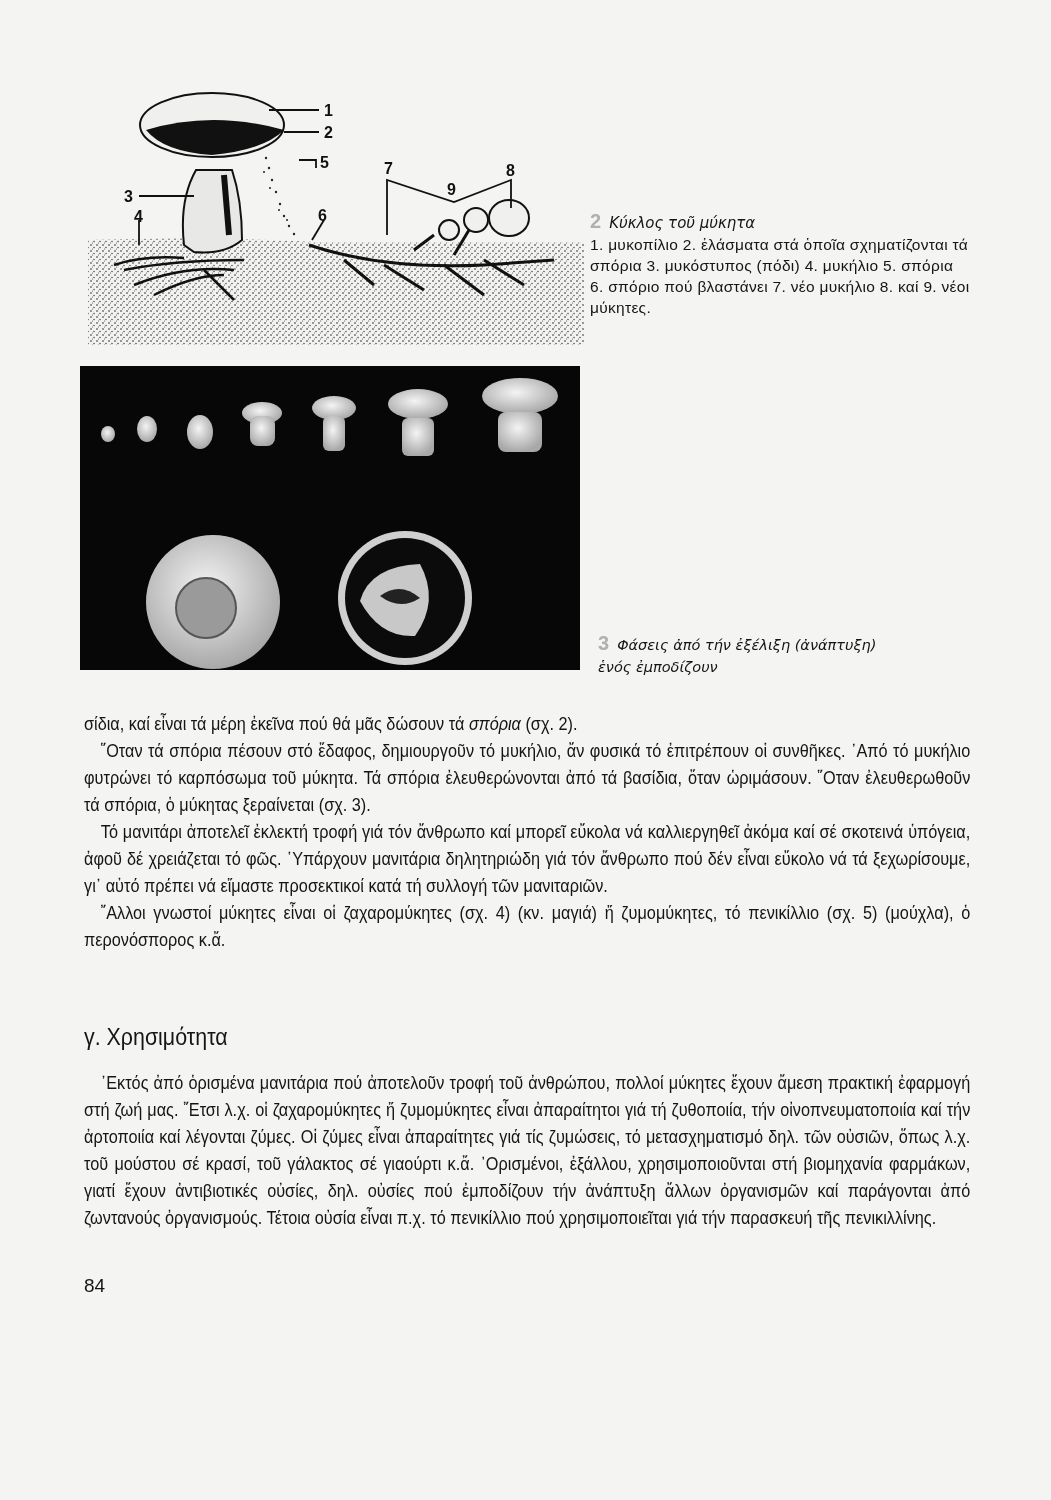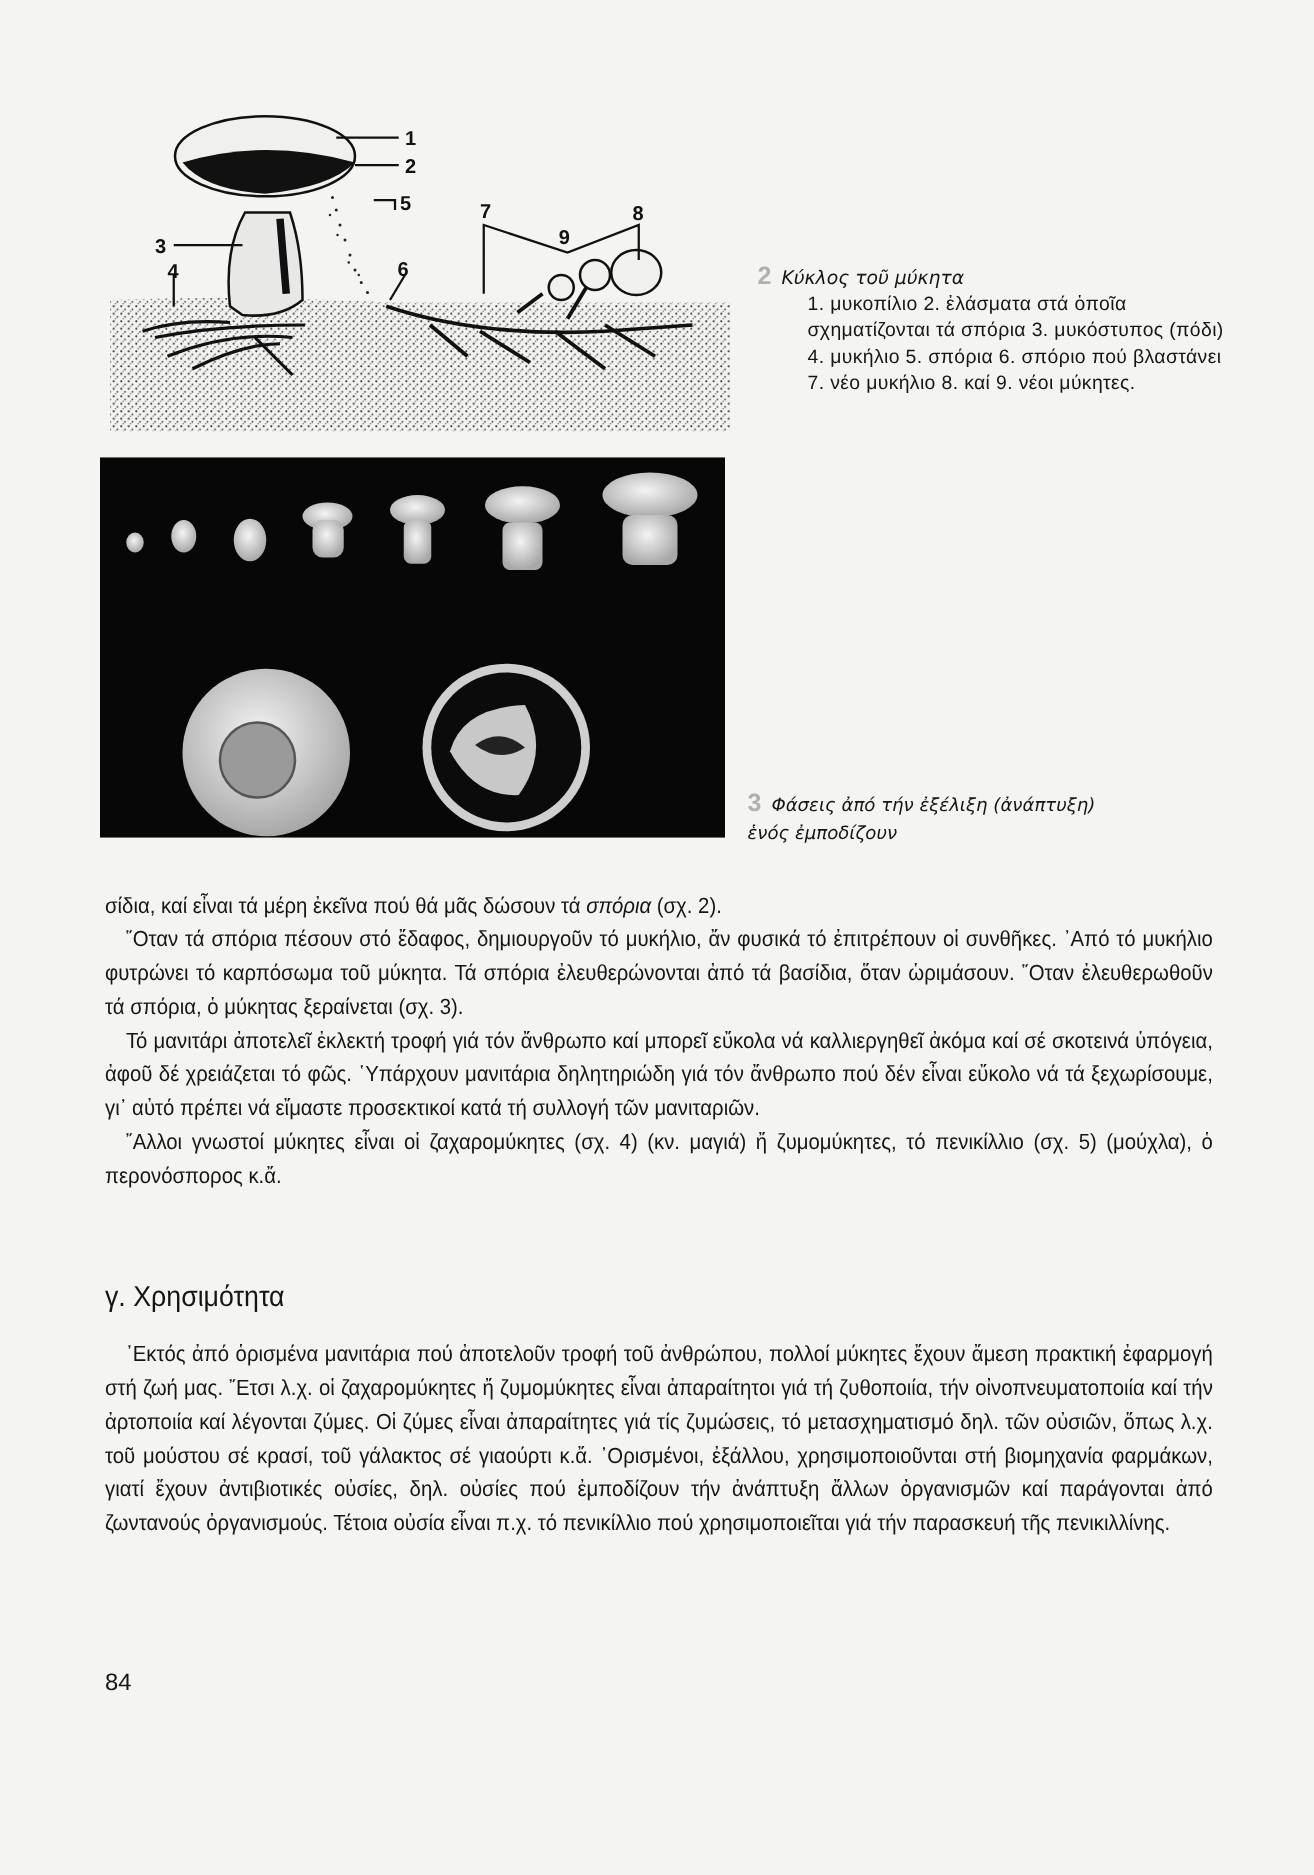--- a/index.html
+++ b/index.html
@@ -10,40 +10,40 @@
     }
     .page { position: absolute; inset: 0; }
     .bleed { position: absolute; color: rgba(0,0,0,0.05); font-size: 15px; line-height: 26px;
       transform: scaleX(-1); white-space: pre; pointer-events: none; }
 
     
     .fig2 { position: absolute; left: 84px; top: 70px; width: 510px; height: 300px; }
     .fig2 svg { width: 100%; height: 100%; display: block; }
     .fig2 .lbl { font-family: "Liberation Sans", sans-serif; font-weight: bold; font-size: 16px; fill: #111; }
 
-    .cap2 { position: absolute; left: 606px; top: 211px; width: 380px; font-size: 15.5px; line-height: 21px; }
+    .cap2 { position: absolute; left: 590px; top: 211px; width: 380px; font-size: 15.5px; line-height: 21px; }
     .cap-num { color: #b0b0b0; font-weight: bold; font-size: 20px; margin-right: 8px; }
     .cap-title { font-style: italic; font-family: "DejaVu Sans", sans-serif; font-size: 15px; }
-    .cap-body { display: block; letter-spacing: 0.3px; margin-left: 40px; }
+    .cap-body { display: block; letter-spacing: 0.3px; }
 
     
     .fig3 { position: absolute; left: 80px; top: 366px; width: 500px; height: 304px; background: #080808; overflow: hidden; }
     .fig3 svg { width: 100%; height: 100%; display: block; }
     .cap3 { position: absolute; left: 598px; top: 632px; width: 310px; font-size: 15px; line-height: 22px; }
     .cap3 .cap-title { font-size: 14.5px; }
 
     
     .text { position: absolute; left: 84px; width: 886px; font-size: 17.5px; line-height: 27px;
       text-align: justify; font-family: "Liberation Sans", sans-serif; transform: scaleX(0.93); transform-origin: left top; width: 953px; }
     .text p { margin: 0; }
     .text p.indent { text-indent: 18px; }
     .text .last { text-align-last: left; }
     .text em { font-style: italic; }
     .heading { position: absolute; left: 84px; top: 1024px; font-size: 23px; font-family: "Liberation Sans", sans-serif; transform: scaleX(0.93); transform-origin: left top; }
-    .pagenum { position: absolute; left: 84px; top: 1336px; font-size: 19px; }
+    .pagenum { position: absolute; left: 84px; top: 1275px; font-size: 19px; }
   </style>
 </head>
 <body>
 
 <div class="page">
 
   <div class="bleed" style="left:590px; top:80px; width:400px; height:1250px;"></div>
 
   <div class="fig2">
     <svg viewBox="0 0 510 300">

